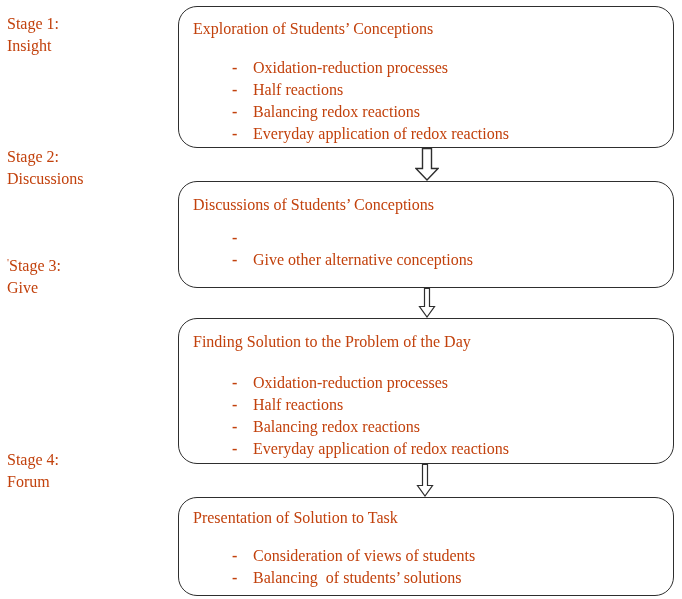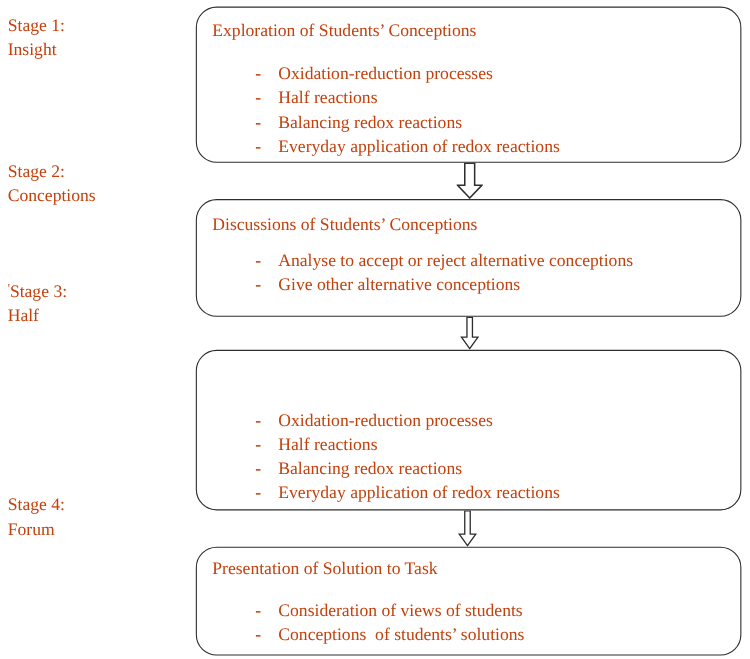--- a/index.html
+++ b/index.html
@@ -94,26 +94,26 @@
 
 <div class="canvas">
 
   <div class="stage-label s1">
     <div>Stage 1:</div>
     <div>Insight</div>
   </div>
 
   <div class="stage-label s2">
     <div>Stage 2:</div>
-    <div>Conceptions</div>
+    <div>Discussions</div>
   </div>
 
   <div class="stage-label s3">
     <div><span class="tick">'</span><span>Stage 3:</span></div>
-    <div>Half</div>
+    <div>Give</div>
   </div>
 
   <div class="stage-label s4">
     <div>Stage 4:</div>
     <div>Forum</div>
   </div>
 
   <div class="flow-box b1">
     <div class="box-title">Exploration of Students’ Conceptions</div>
     <div class="items">
@@ -124,43 +124,44 @@
     </div>
   </div>
 
   <svg class="flow-arrow a1" width="24" height="33" viewBox="0 0 24 33">
     <path d="M 7.5 0.5 L 7.5 20.5 L 1 20.5 L 12 32 L 23 20.5 L 16.5 20.5 L 16.5 0.5 Z" fill="#ffffff" stroke-width="1.4" stroke="#2e2e2e"></path>
   </svg>
 
   <div class="flow-box b2">
     <div class="box-title">Discussions of Students’ Conceptions</div>
     <div class="items">
-      <div class="item"><span class="dash">-</span><span>Analyse to accept or reject alternative conceptions</span></div>
+      <div class="item"><span class="dash">-</span></div>
       <div class="item"><span class="dash">-</span><span>Give other alternative conceptions</span></div>
     </div>
   </div>
 
   <svg class="flow-arrow a2" width="18" height="30" viewBox="0 0 18 30">
     <path d="M 6.5 0.5 L 6.5 18.5 L 1.5 18.5 L 9 29 L 16.5 18.5 L 11.5 18.5 L 11.5 0.5 Z" fill="#ffffff" stroke-width="1.2" stroke="#2e2e2e"></path>
   </svg>
 
   <div class="flow-box b3">
+    <div class="box-title">Finding Solution to the Problem of the Day</div>
     <div class="items">
       <div class="item"><span class="dash">-</span><span>Oxidation-reduction processes</span></div>
       <div class="item"><span class="dash">-</span><span>Half reactions</span></div>
       <div class="item"><span class="dash">-</span><span>Balancing redox reactions</span></div>
       <div class="item"><span class="dash">-</span><span>Everyday application of redox reactions</span></div>
     </div>
   </div>
 
   <svg class="flow-arrow a3" width="18" height="33" viewBox="0 0 18 33">
     <path d="M 6.5 0.5 L 6.5 21.5 L 1.5 21.5 L 9 32 L 16.5 21.5 L 11.5 21.5 L 11.5 0.5 Z" fill="#ffffff" stroke-width="1.2" stroke="#2e2e2e"></path>
   </svg>
 
   <div class="flow-box b4">
     <div class="box-title">Presentation of Solution to Task</div>
     <div class="items">
       <div class="item"><span class="dash">-</span><span>Consideration of views of students</span></div>
-      <div class="item"><span class="dash">-</span><span>Conceptions  of students’ solutions</span></div>
+      <div class="item"><span class="dash">-</span><span>Balancing  of students’ solutions</span></div>
     </div>
   </div>
 
 </div>
 
 </body></html>

